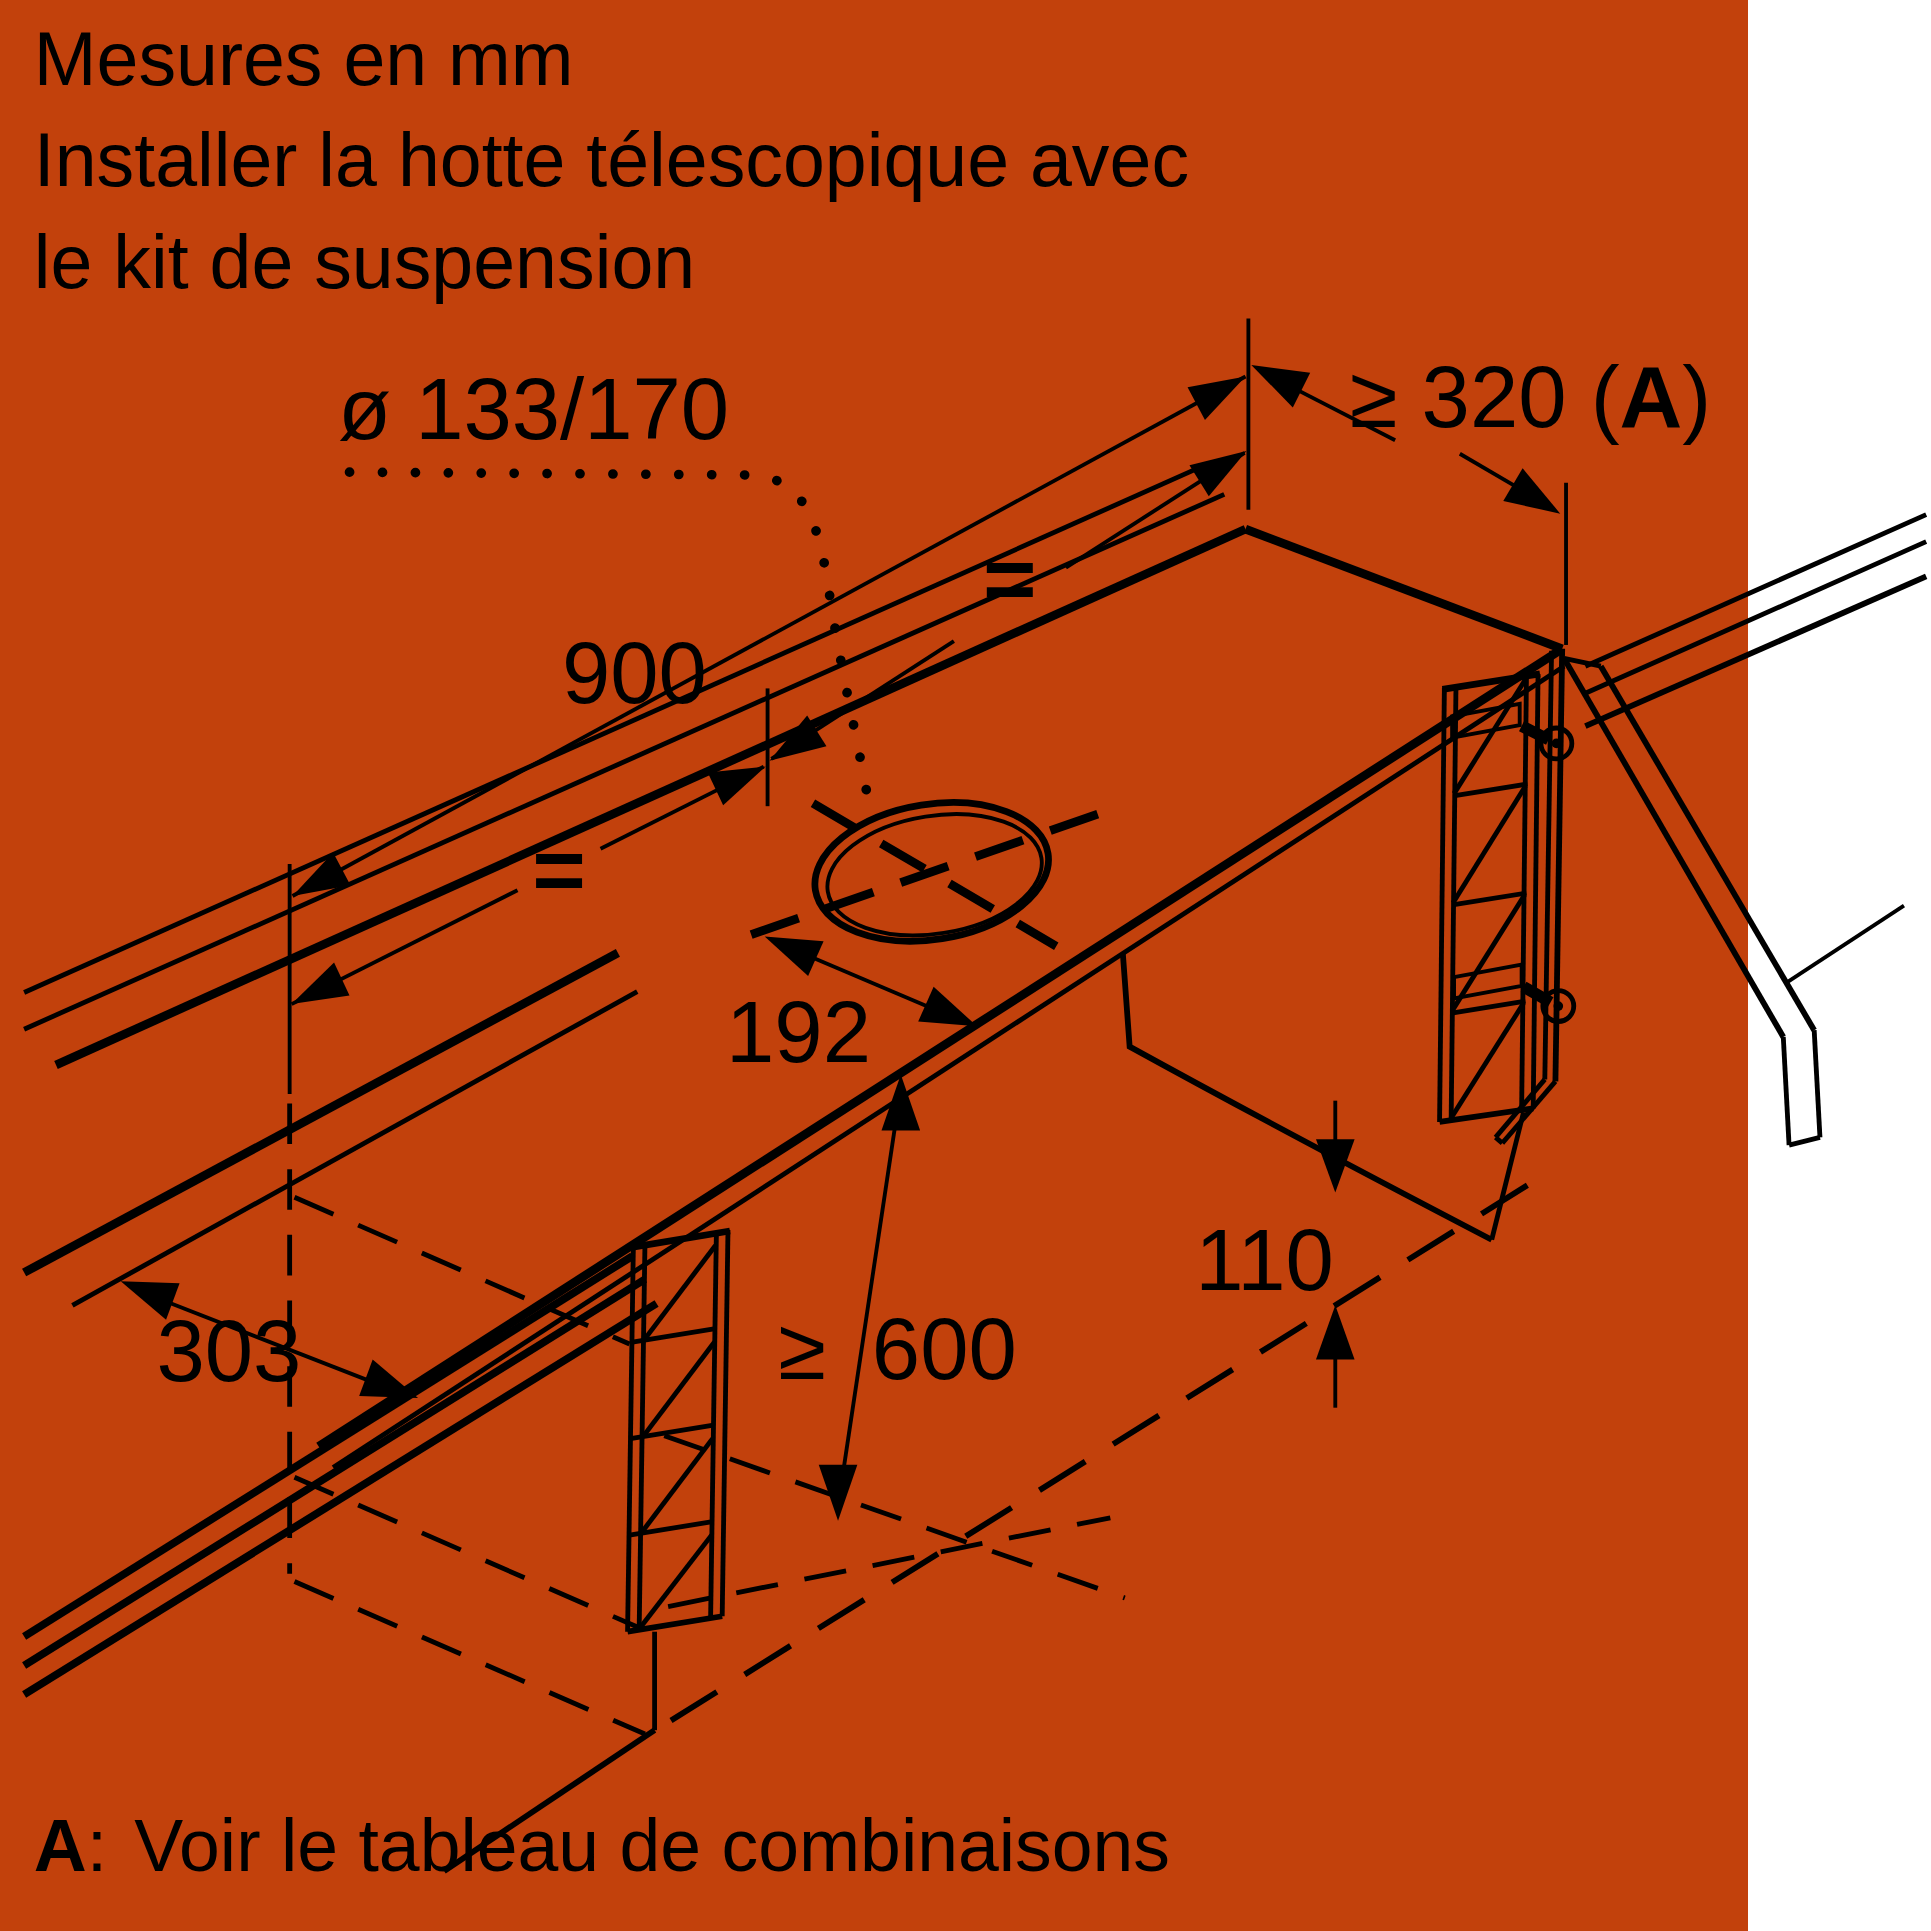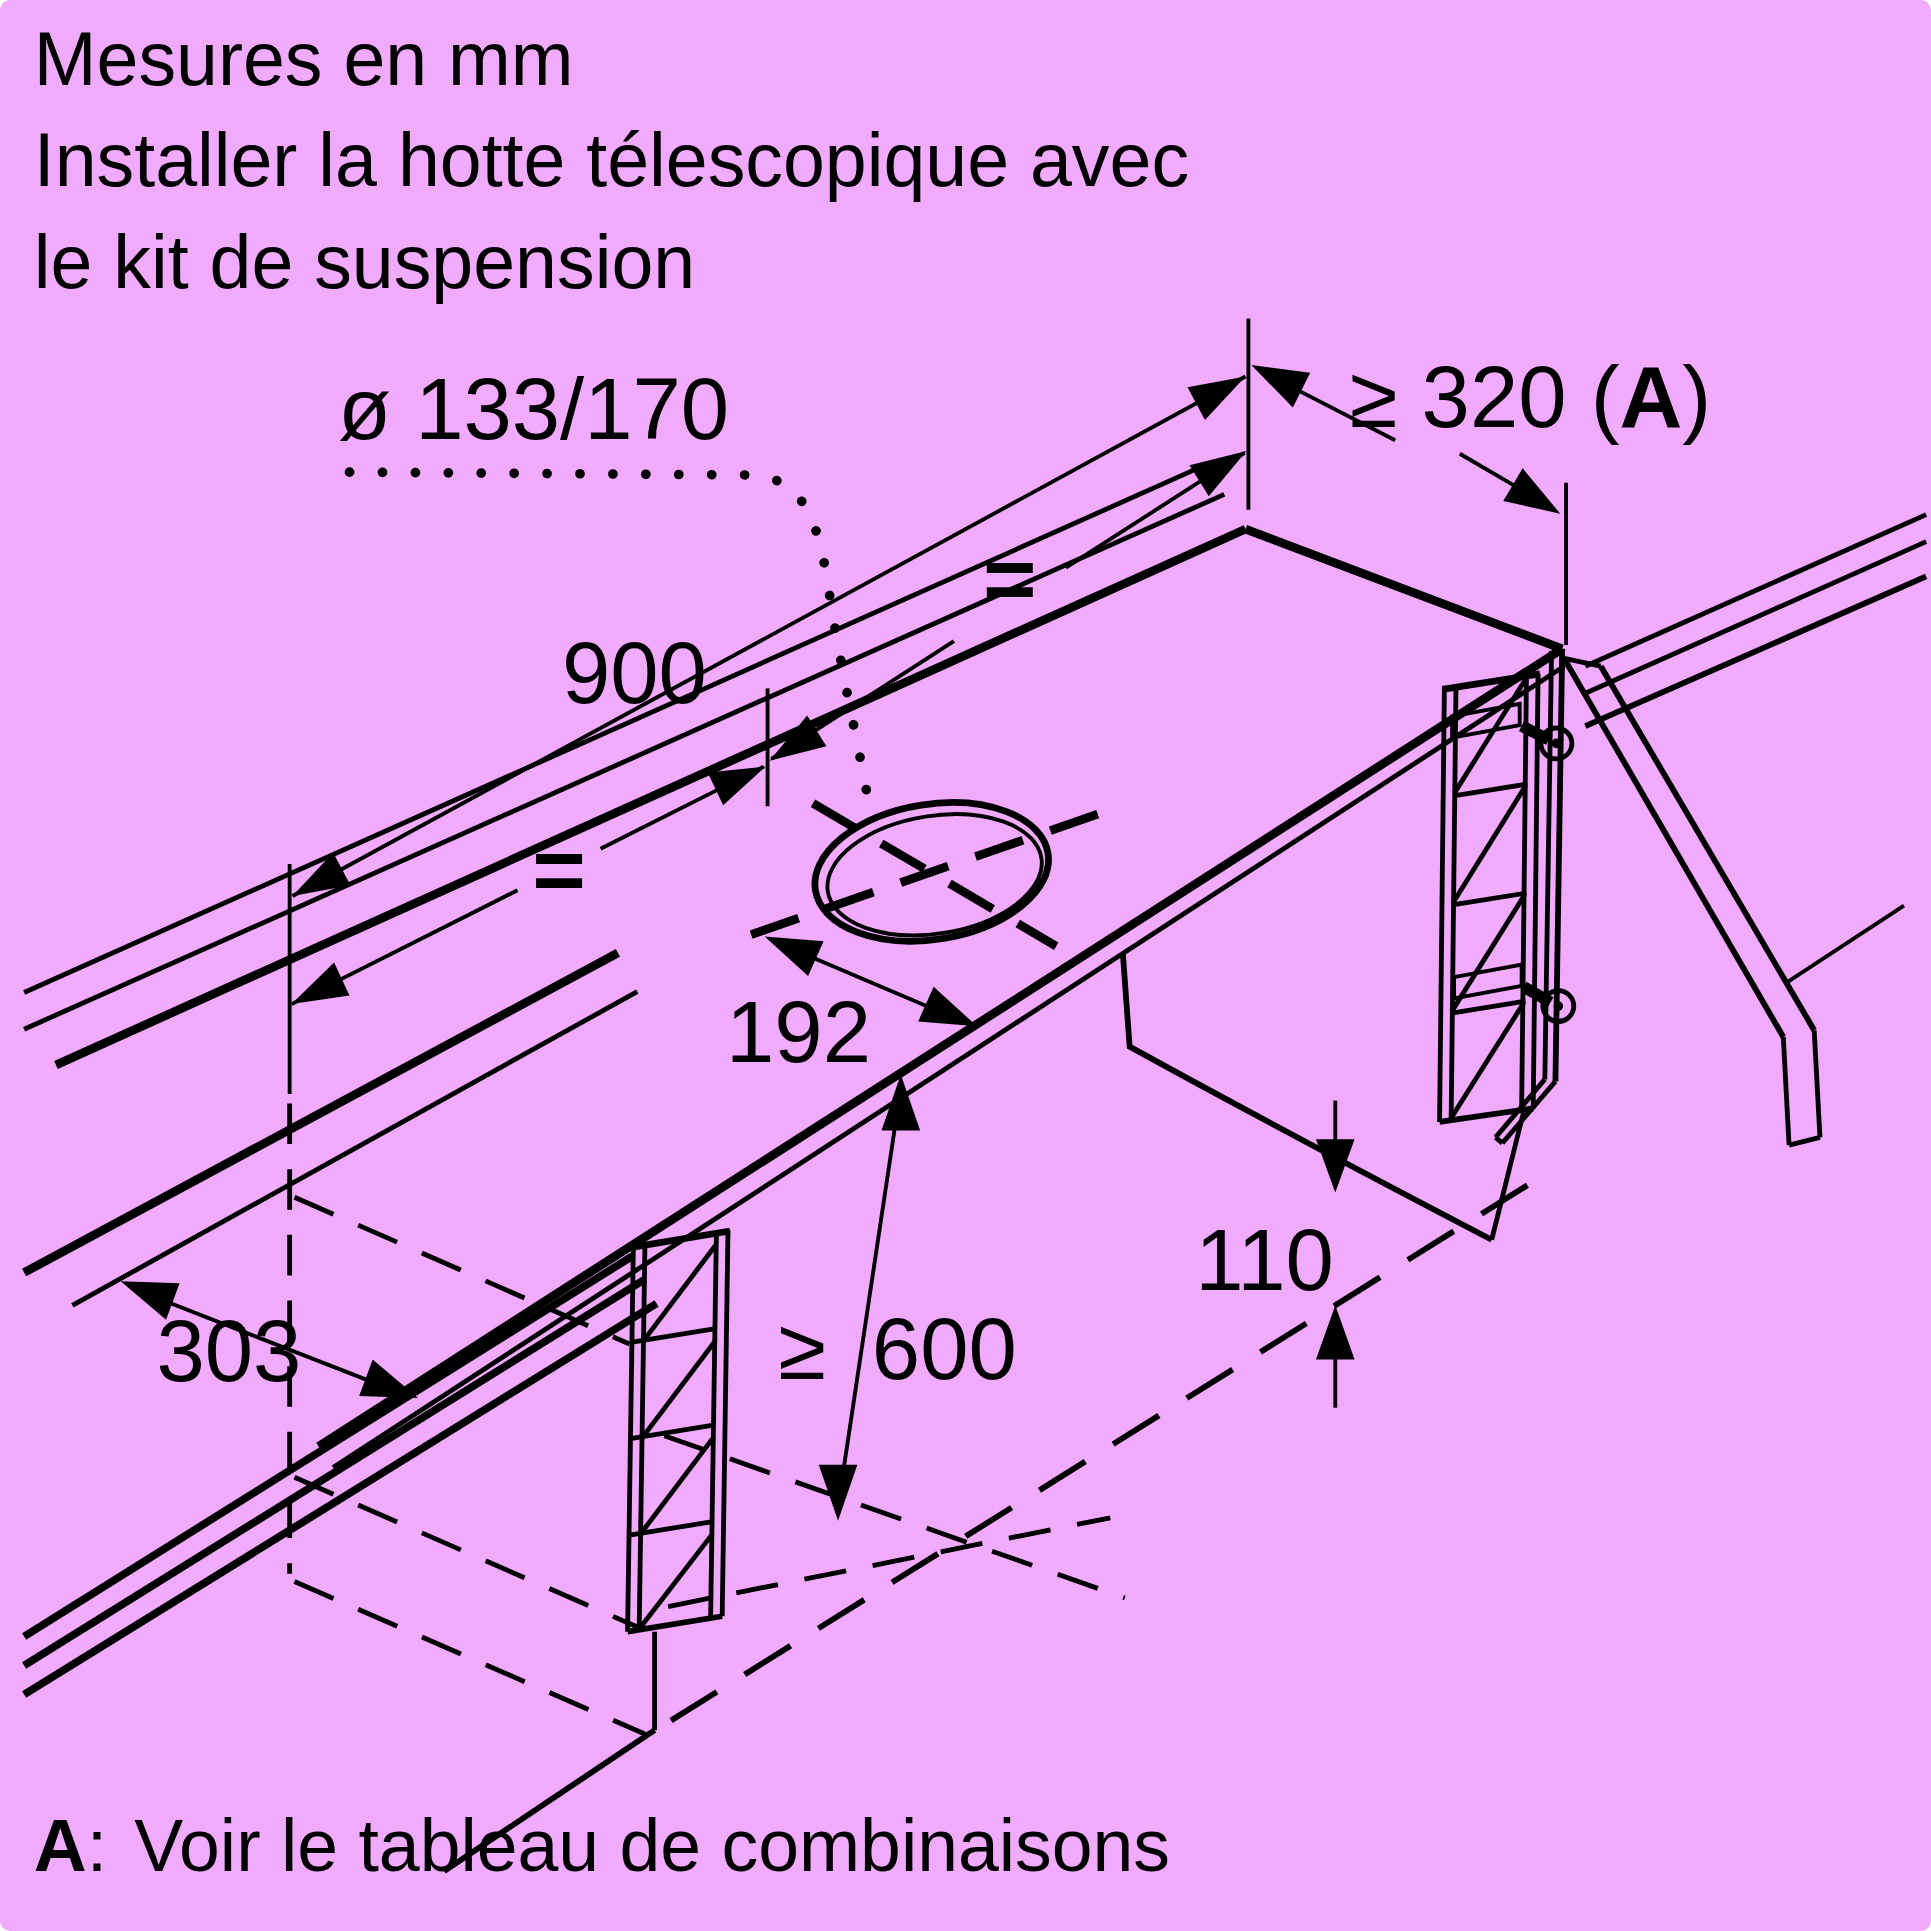--- a/index.html
+++ b/index.html
@@ -1,16 +1,16 @@
 <!DOCTYPE html>
 <html><head>
 <meta charset="utf-8">
 <style>
   html,body{margin:0;padding:0;background:#ffffff;}
-  .stage{width:1931px;height:1931px;background:#f0abfc;position:relative;font-family:"Liberation Sans",sans-serif;border-radius:10px;}
+  .stage{width:1748px;height:1931px;background:#c2410c;position:relative;font-family:"Liberation Sans",sans-serif;}
   svg{display:block;}
   svg text{fill:#000;font-family:"Liberation Sans",sans-serif;}
   .ln{stroke:#000;fill:none;}
   .ar{fill:#000;stroke:none;}
 </style>
 </head>
 <body>
 
 <div class="stage">
 <svg viewBox="0 0 2000 2000" width="1931" height="1931">

